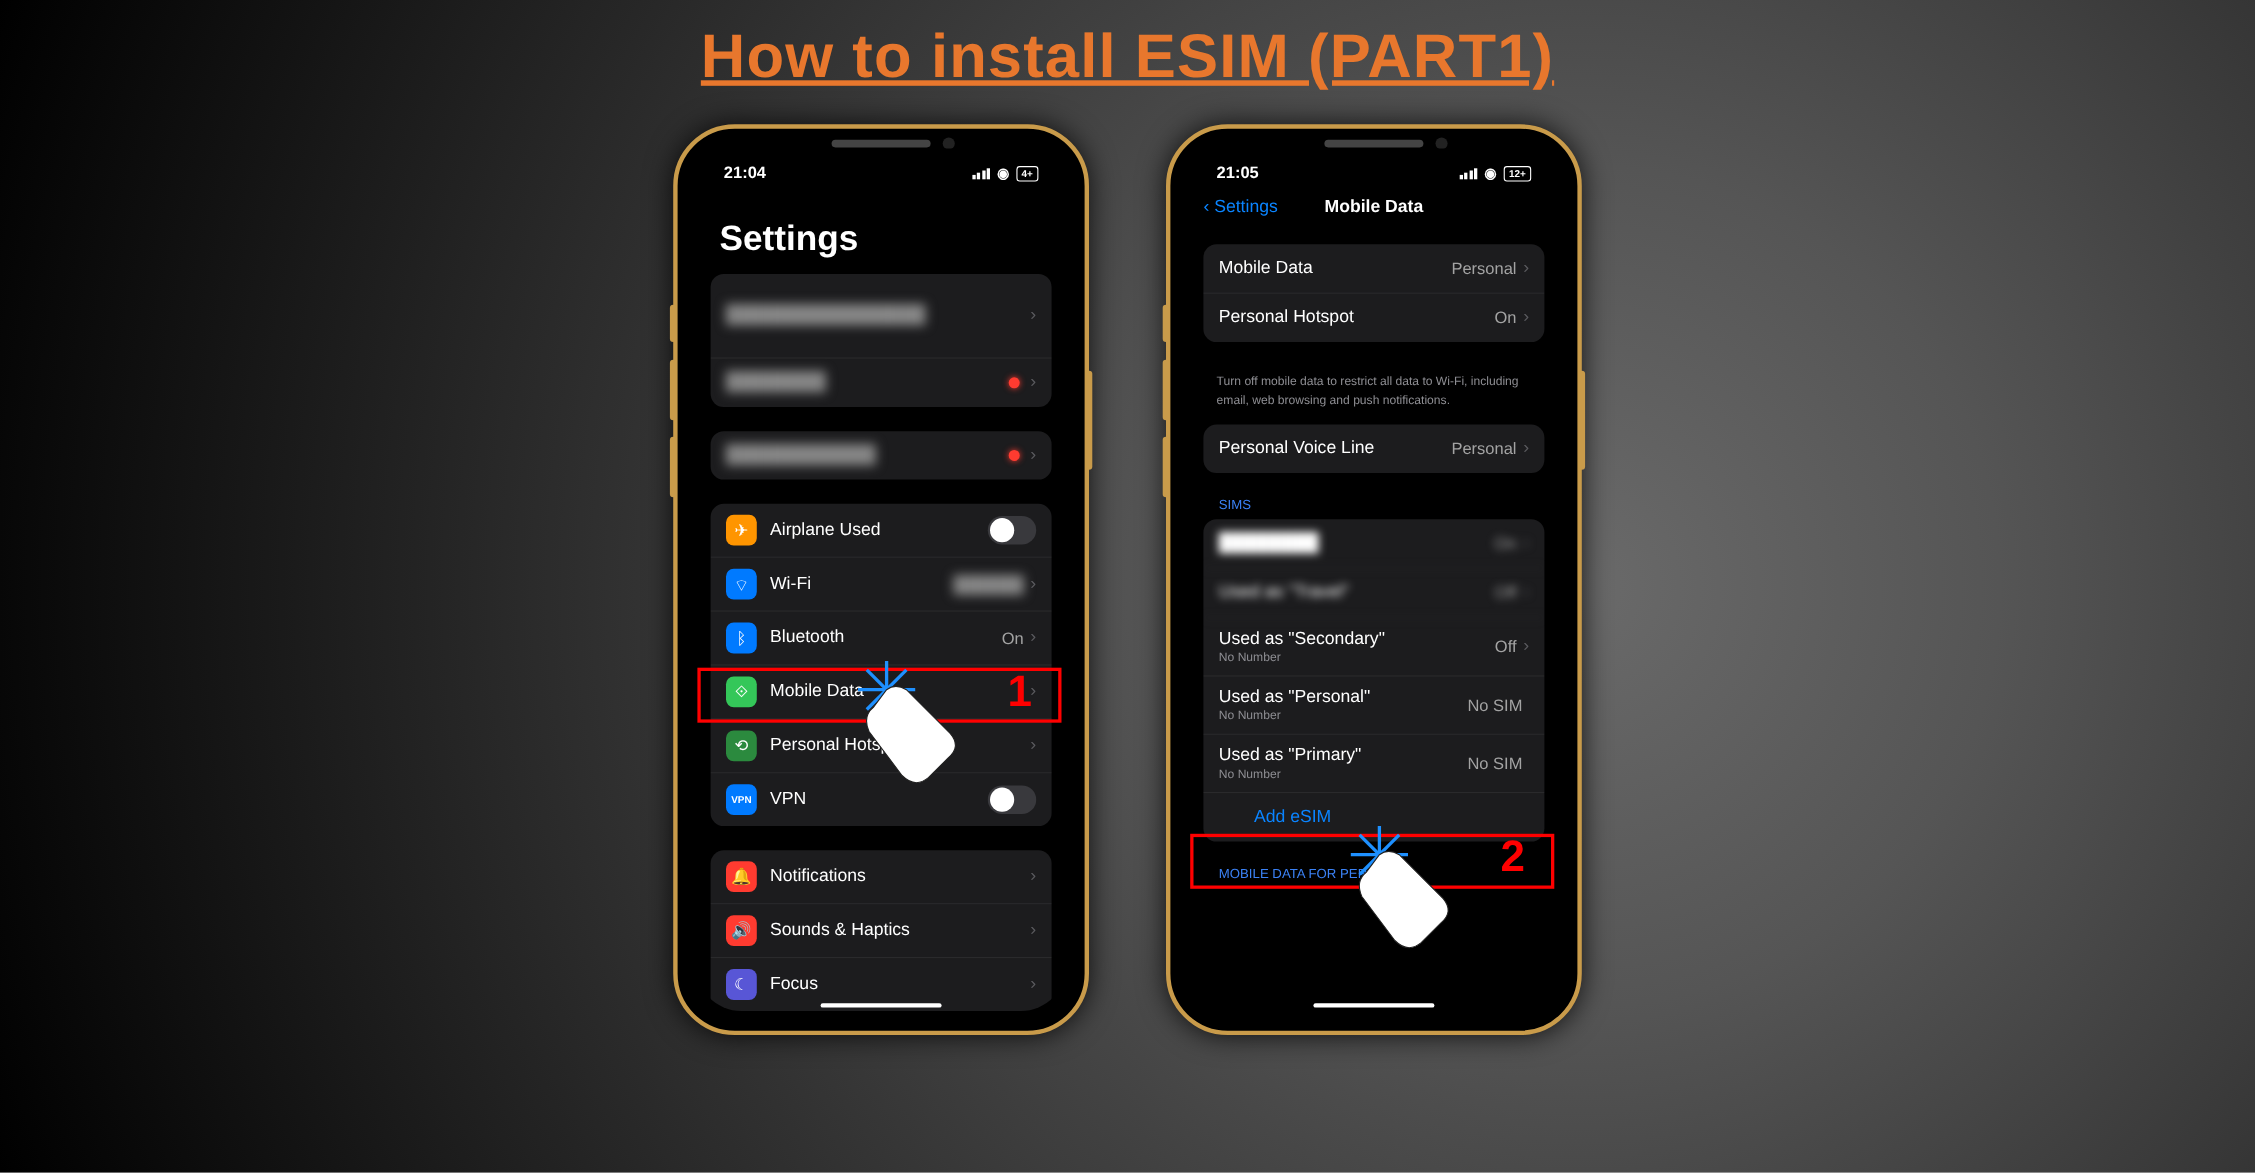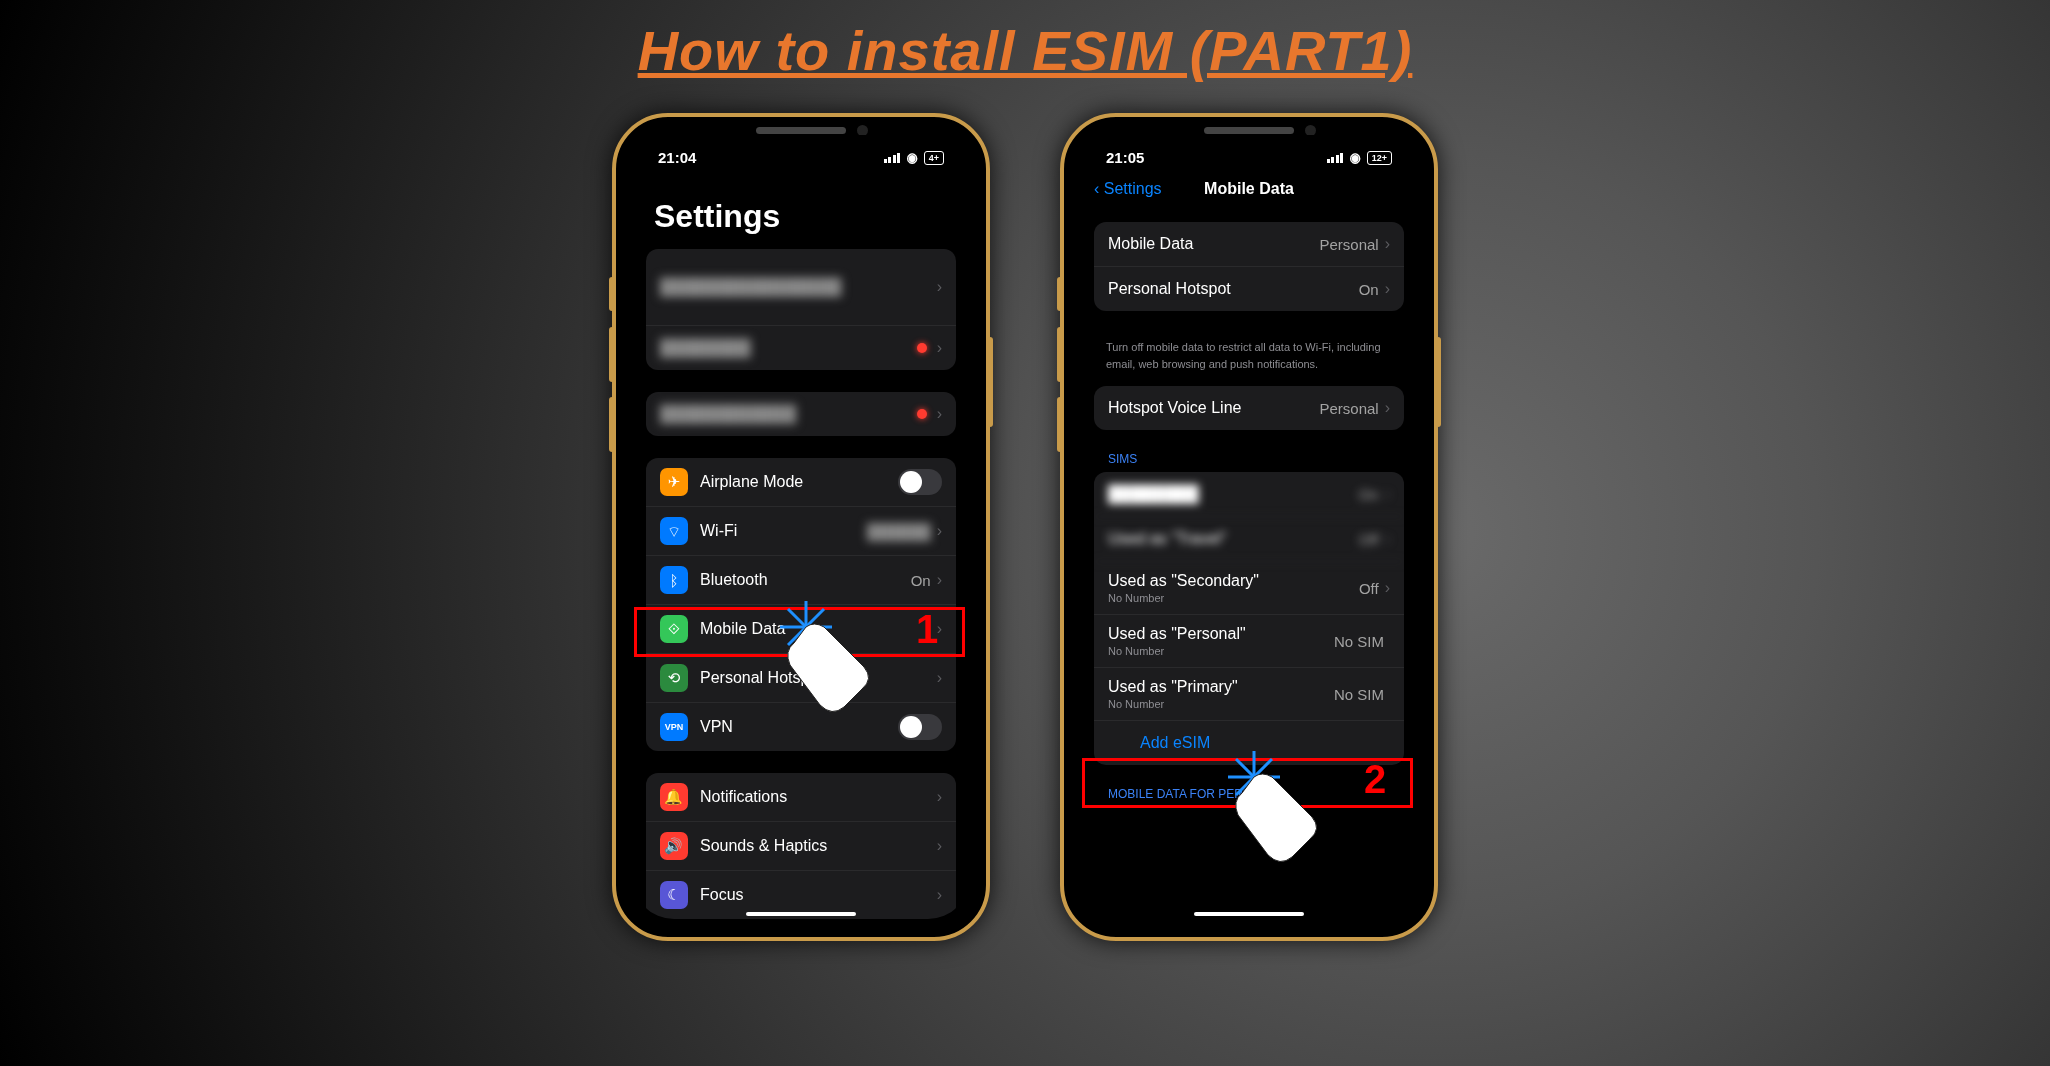--- a/index.html
+++ b/index.html
@@ -10,21 +10,20 @@
     overflow:hidden;
   }
   .title {
     text-align:center;
     font-size:56px;
     font-weight:800;
     color:#e8772d;
     text-decoration: underline;
     margin-top:18px;
     letter-spacing:1px;
-    font-style:italic;
   }
   .stage {
     display:flex;
     justify-content:center;
     gap:70px;
     margin-top:30px;
   }
   .phone {
     width:370px;
     height:820px;
@@ -156,21 +155,21 @@
         <div class="row">
           <div class="blur-text" style="flex:1">████████████</div>
           <span class="red-dot"></span>
           <span class="chev">›</span>
         </div>
       </div>
 
       <div class="group">
         <div class="row">
           <div class="icon ic-orange">✈</div>
-          <span class="label">Airplane Mode</span>
+          <span class="label">Airplane Used</span>
           <div class="toggle"></div>
         </div>
         <div class="row">
           <div class="icon ic-blue">⌔</div>
           <span class="label">Wi-Fi</span>
           <span class="value blur-text">██████</span>
           <span class="chev">›</span>
         </div>
         <div class="row">
           <div class="icon ic-blue">ᛒ</div>
@@ -262,21 +261,21 @@
         <div class="row">
           <span class="label">Personal Hotspot</span>
           <span class="value">On</span>
           <span class="chev">›</span>
         </div>
       </div>
       <div class="help-text">Turn off mobile data to restrict all data to Wi-Fi, including email, web browsing and push notifications.</div>
 
       <div class="group">
         <div class="row">
-          <span class="label">Hotspot Voice Line</span>
+          <span class="label">Personal Voice Line</span>
           <span class="value">Personal</span>
           <span class="chev">›</span>
         </div>
       </div>
 
       <div class="section-header">SIMs</div>
       <div class="group">
         <div class="row blur-row">
           <div class="stack">
               <span class="label">████████</span>

